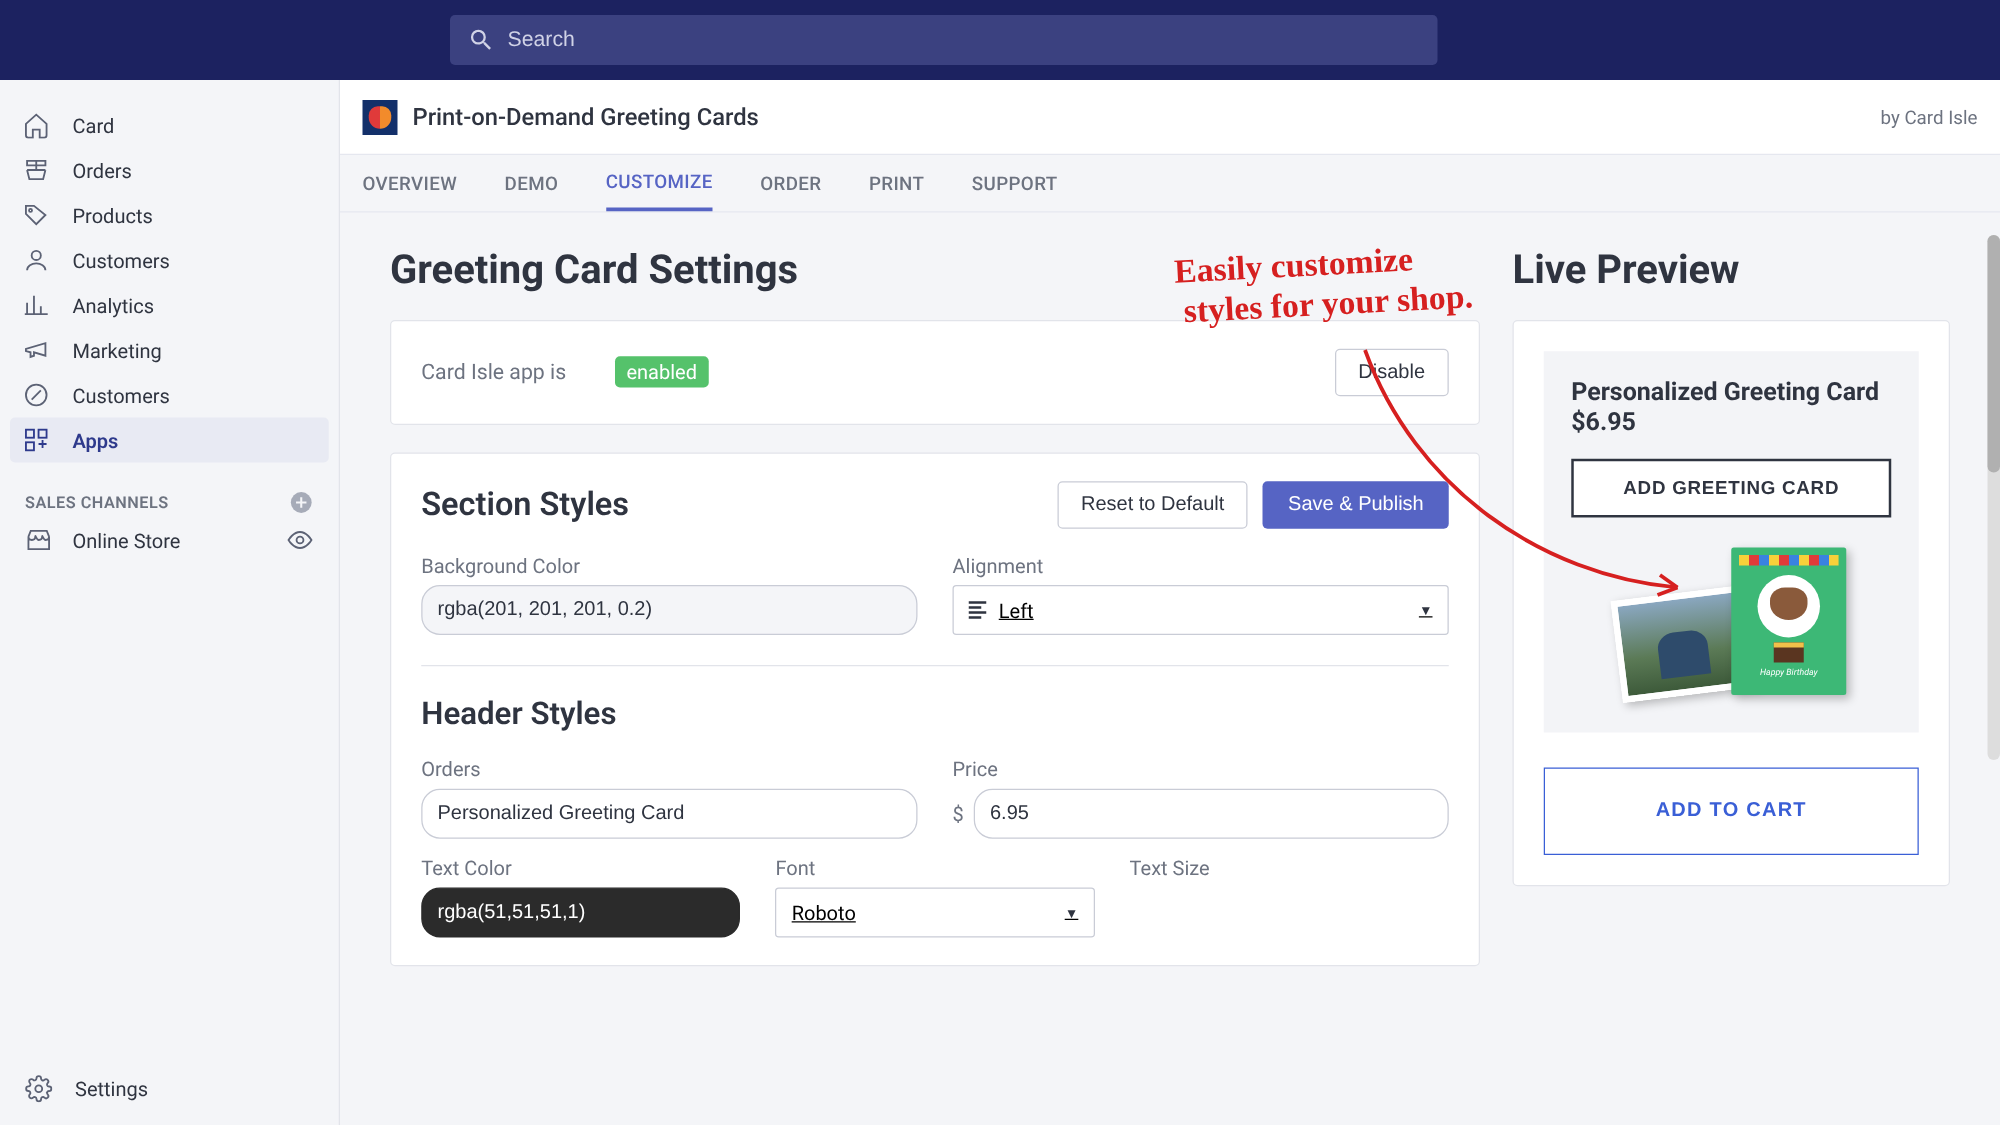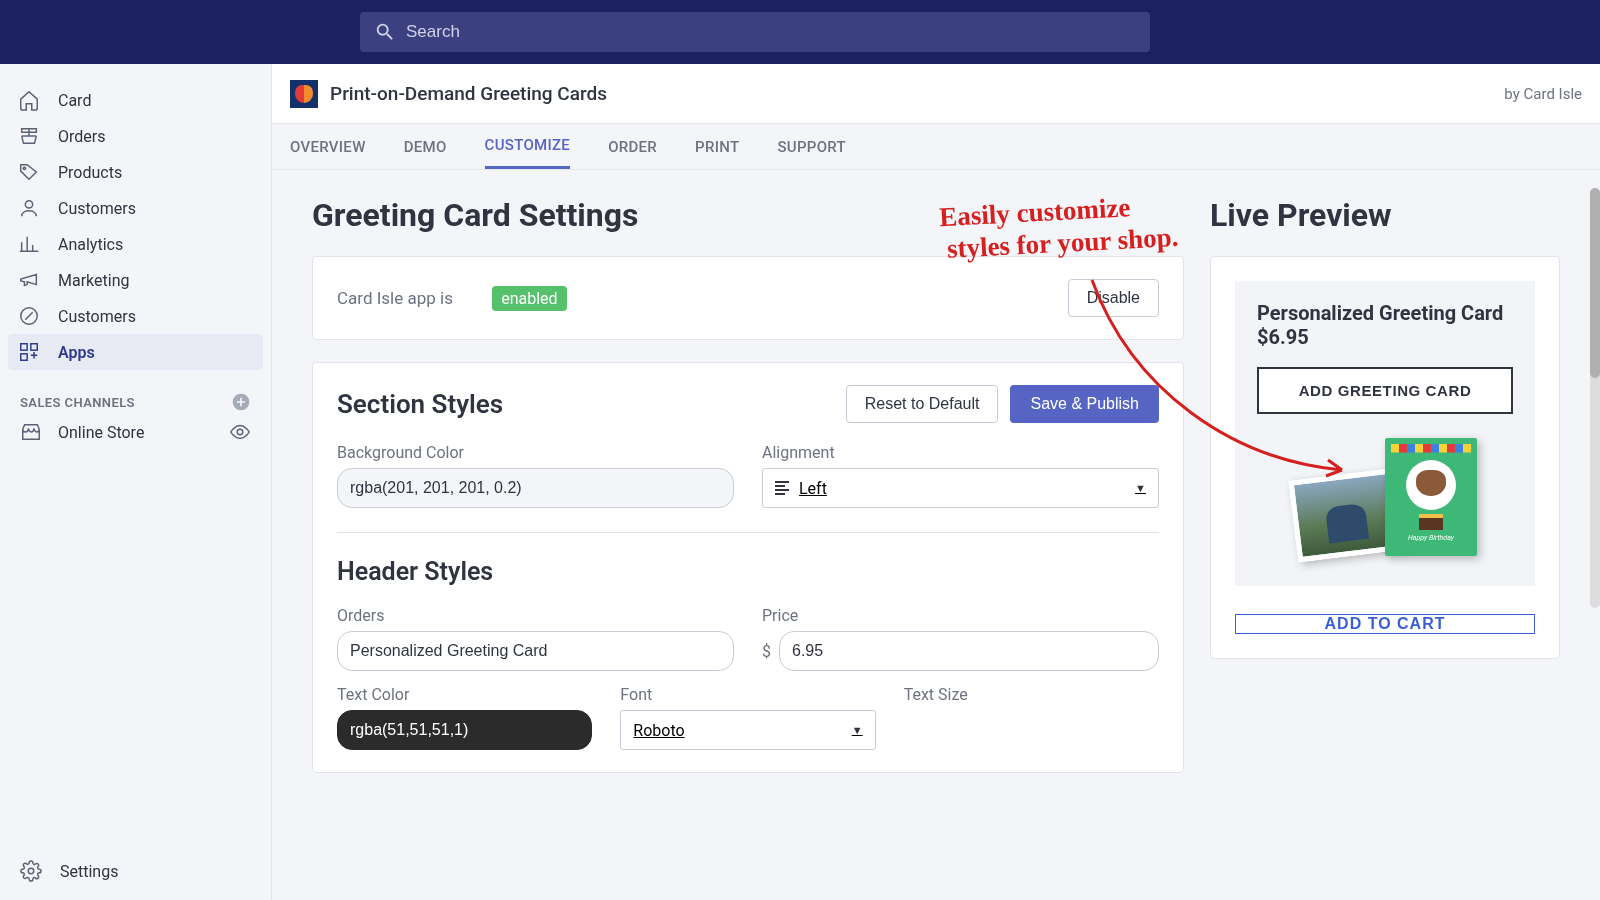--- a/index.html
+++ b/index.html
@@ -83,21 +83,21 @@
 .preview-imgs { margin-top: 22px; display: flex; justify-content: center; align-items: flex-end; height: 120px; position: relative; }
 .photo-card { width: 110px; height: 82px; background: linear-gradient(180deg, #8aa7c0 0%, #5b7a56 60%, #3d5a3a 100%); transform: rotate(-7deg); border: 5px solid #fff; box-shadow: 3px 3px 8px rgba(0,0,0,0.25); position: relative; }
 .photo-card::after { content:''; position:absolute; left:28px; bottom:10px; width:40px; height:36px; background:#2e4b6b; border-radius: 34% 34% 0 0; }
 .green-card { width: 92px; height: 118px; background: #3db876; margin-left: -18px; border-radius: 2px; box-shadow: 3px 3px 8px rgba(0,0,0,0.25); position: relative; display:flex; flex-direction:column; align-items:center; padding-top:8px;}
 .green-card .bunting { position:absolute; top:6px; left:6px; right:6px; height:12px; background: repeating-linear-gradient(90deg, #f7d13a 0 8px, #e03a3a 8px 16px, #3a82e0 16px 24px); clip-path: polygon(0 0, 100% 0, 100% 70%, 0 70%); }
 .green-card .dog { width:50px; height:50px; background:#fff; border-radius:50%; margin-top:14px; position:relative; }
 .green-card .dog::before { content:''; position:absolute; left:10px; top:10px; width:30px; height:26px; background: #8a5a3b; border-radius: 40% 40% 50% 50%; }
 .green-card .cake { width:24px; height:16px; background:#5a3520; margin-top:4px; border-top: 4px solid #f2c04a;}
 .green-card .hb { margin-top:4px; font-size:7px; color:#fff; font-style:italic; }
 
-.btn-cart { width: 100%; border: 1px solid #3a5fd6; background: #fff; padding: 0; font-size: 16px; font-weight: 700; letter-spacing: 1px; color: #3a5fd6; cursor: pointer; margin-top: 28px; }
+.btn-cart { width: 100%; border: 1px solid #3a5fd6; background: #fff; padding: 25px; font-size: 16px; font-weight: 700; letter-spacing: 1px; color: #3a5fd6; cursor: pointer; margin-top: 28px; }
 
 .annotation { position: absolute; left: 668px; top: 25px; color: #d62020; font-family: "Comic Sans MS", cursive; font-size: 27px; line-height: 1.2; transform: rotate(-3deg); pointer-events: none; z-index: 5; font-weight:600;}
 .arrow-svg { position: absolute; left: 760px; top: 100px; width: 340px; height: 230px; pointer-events:none; z-index: 5; }
 
 .scrollbar-stub { position:absolute; right:0; top:124px; width:10px; height:420px; background:#ddd; border-radius:5px;}
 .scrollbar-stub::after{content:''; position:absolute; top:0; width:10px; height:190px; background:#b0b0b0; border-radius:5px;}
 </style>
 </head>
 <body>
 

